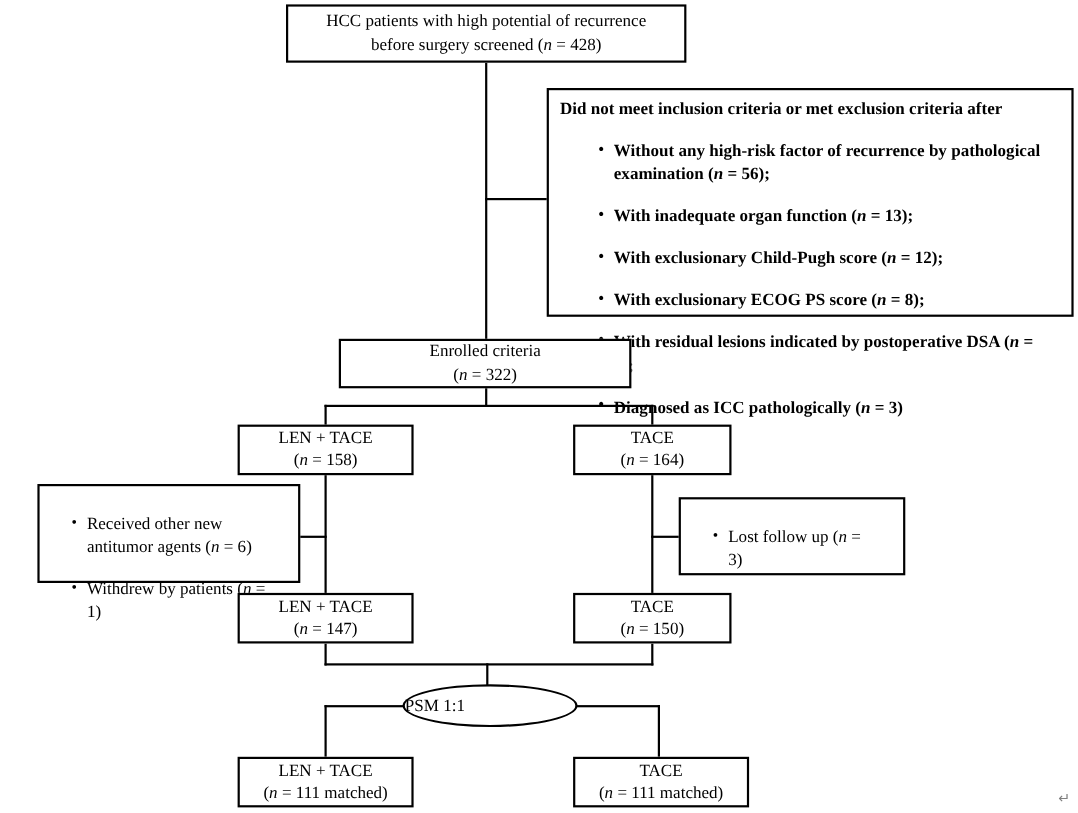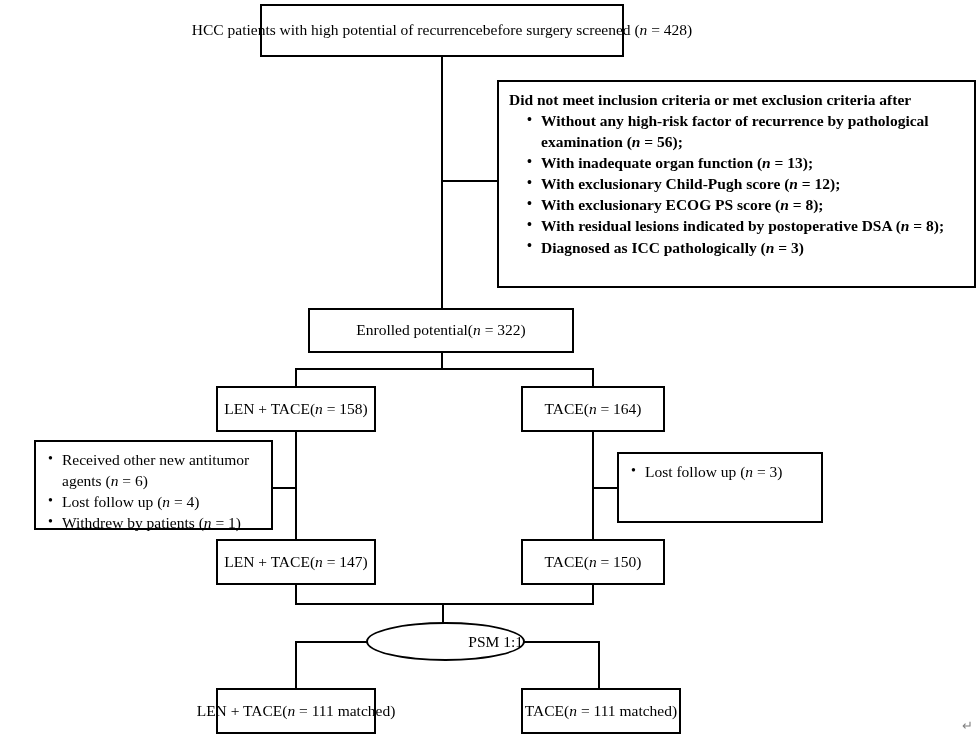--- a/index.html
+++ b/index.html
@@ -17,20 +17,21 @@
     height: 739px;
     background: #ffffff;
     overflow: hidden;
   }
   .box {
     position: absolute;
     box-sizing: border-box;
     border: 2px solid #000000;
     background: #ffffff;
     display: flex;
+    flex-direction: column;
     align-items: center;
     justify-content: center;
     text-align: center;
     font-size: 15.5px;
     line-height: 1.32;
     z-index: 5;
   }
   .box .line {
     white-space: nowrap;
   }
@@ -50,41 +51,41 @@
     text-indent: 0;
   }
   .listbox ul {
     list-style: none;
     margin: 0;
     padding: 0 0 0 18px;
   }
   .listbox ul li {
     position: relative;
     padding-left: 14px;
-    margin: 0;
+    margin: 17px;
   }
   .listbox ul li::before {
     content: "\2022";
     position: absolute;
     left: 0;
     top: -0.5px;
     font-size: 14px;
   }
   .listbox.compact ul {
     padding-left: 2px;
   }
   .ellipse {
     position: absolute;
     box-sizing: border-box;
     border: 2.4px solid #000000;
     border-radius: 50%;
     background: #ffffff;
     display: flex;
     align-items: center;
-    justify-content: flex-end;
+    justify-content: flex-start;
     font-size: 15.5px;
     z-index: 6;
   }
   .ln {
     position: absolute;
     background: #000000;
     z-index: 1;
   }
   .vline { width: 2px; }
   .hline { height: 2px; }
@@ -140,38 +141,37 @@
       <li>Without any high-risk factor of recurrence by pathological examination (<i class="it">n</i> = 56);</li>
       <li>With inadequate organ function (<i class="it">n</i> = 13);</li>
       <li>With exclusionary Child-Pugh score (<i class="it">n</i> = 12);</li>
       <li>With exclusionary ECOG PS score (<i class="it">n</i> = 8);</li>
       <li>With residual lesions indicated by postoperative DSA (<i class="it">n</i> = 8);</li>
       <li>Diagnosed as ICC pathologically (<i class="it">n</i> = 3)</li>
     </ul>
   </div>
 
   <div class="box" style="left:308px; top:308px; width:266px; height:45px;">
-    <span class="line">Enrolled potential</span>
+    <span class="line">Enrolled criteria</span>
     <span class="line">(<i class="it">n</i> = 322)</span>
   </div>
 
   <div class="box" style="left:216px; top:386px; width:160px; height:46px;">
     <span class="line">LEN + TACE</span>
     <span class="line">(<i class="it">n</i> = 158)</span>
   </div>
 
   <div class="box" style="left:521px; top:386px; width:144px; height:46px;">
     <span class="line">TACE</span>
     <span class="line">(<i class="it">n</i> = 164)</span>
   </div>
 
   <div class="listbox compact" style="left:34px; top:440px; width:239px; height:90px;">
     <ul>
       <li>Received other new antitumor agents (<i class="it">n</i> = 6)</li>
-      <li>Lost follow up (<i class="it">n</i> = 4)</li>
       <li>Withdrew by patients (<i class="it">n</i> = 1)</li>
     </ul>
   </div>
 
   <div class="listbox compact" style="left:617px; top:452px; width:206px; height:71px;">
     <ul>
       <li>Lost follow up (<i class="it">n</i> = 3)</li>
     </ul>
   </div>
 

